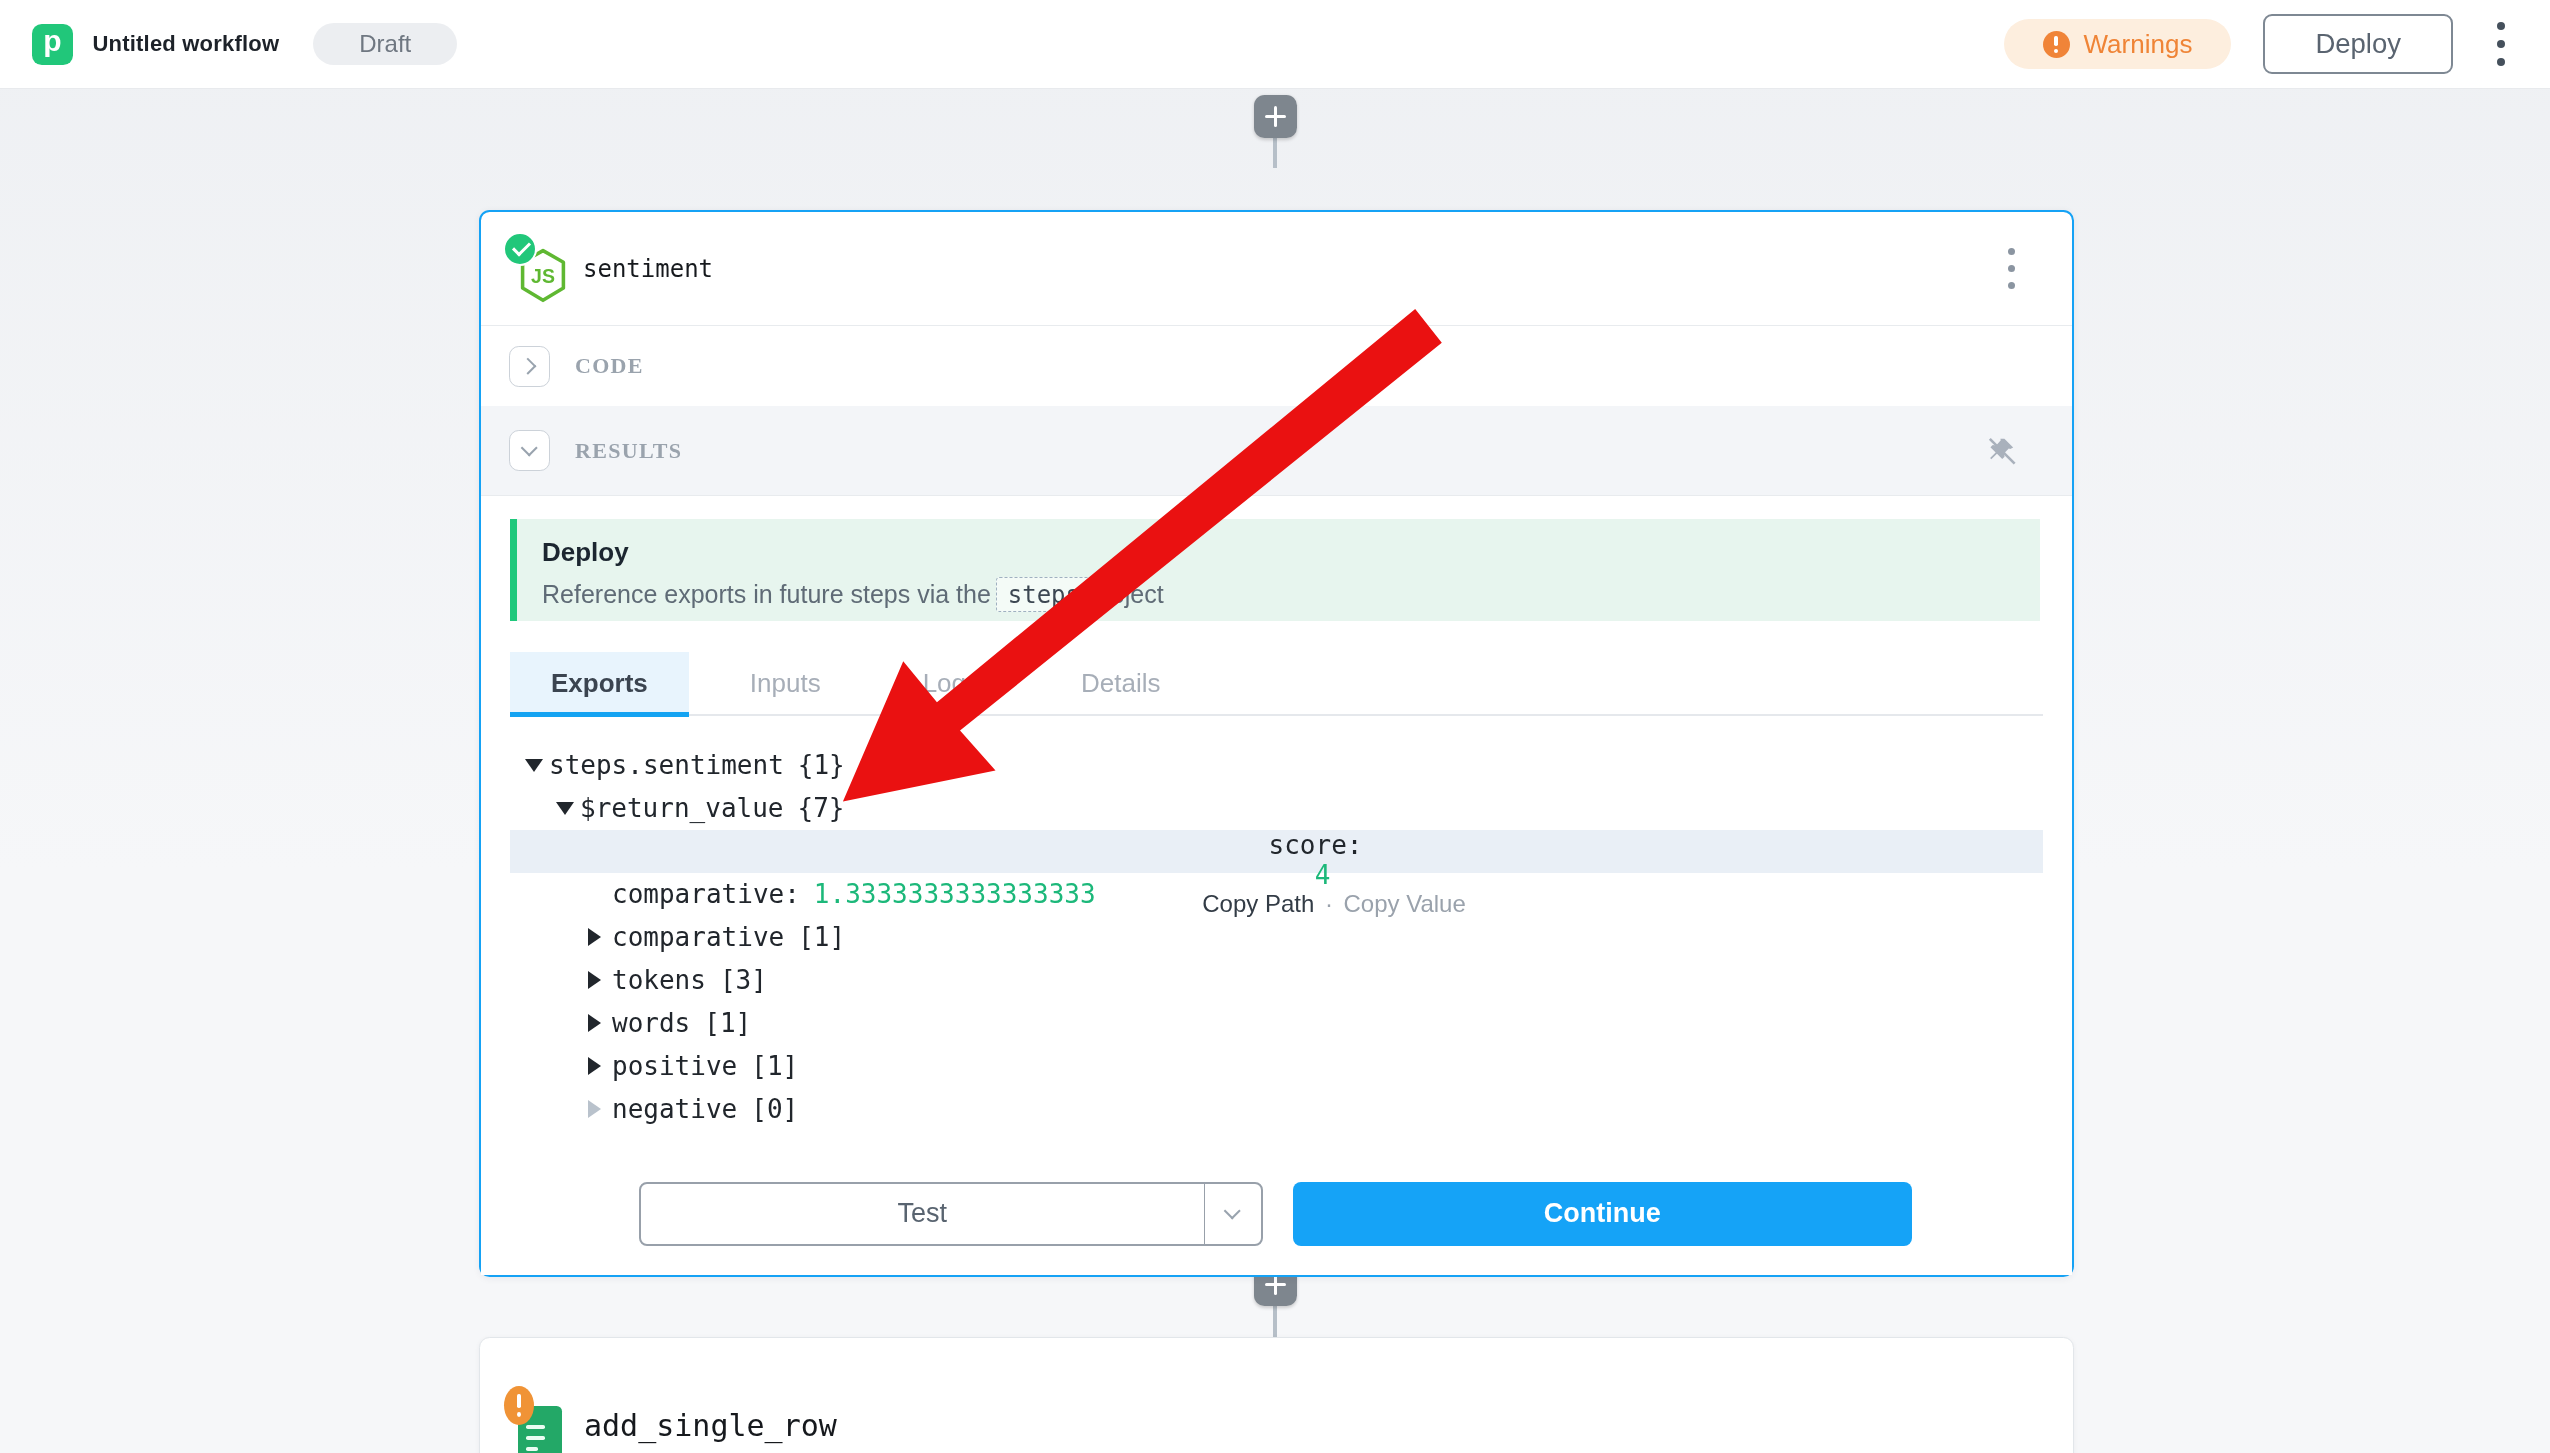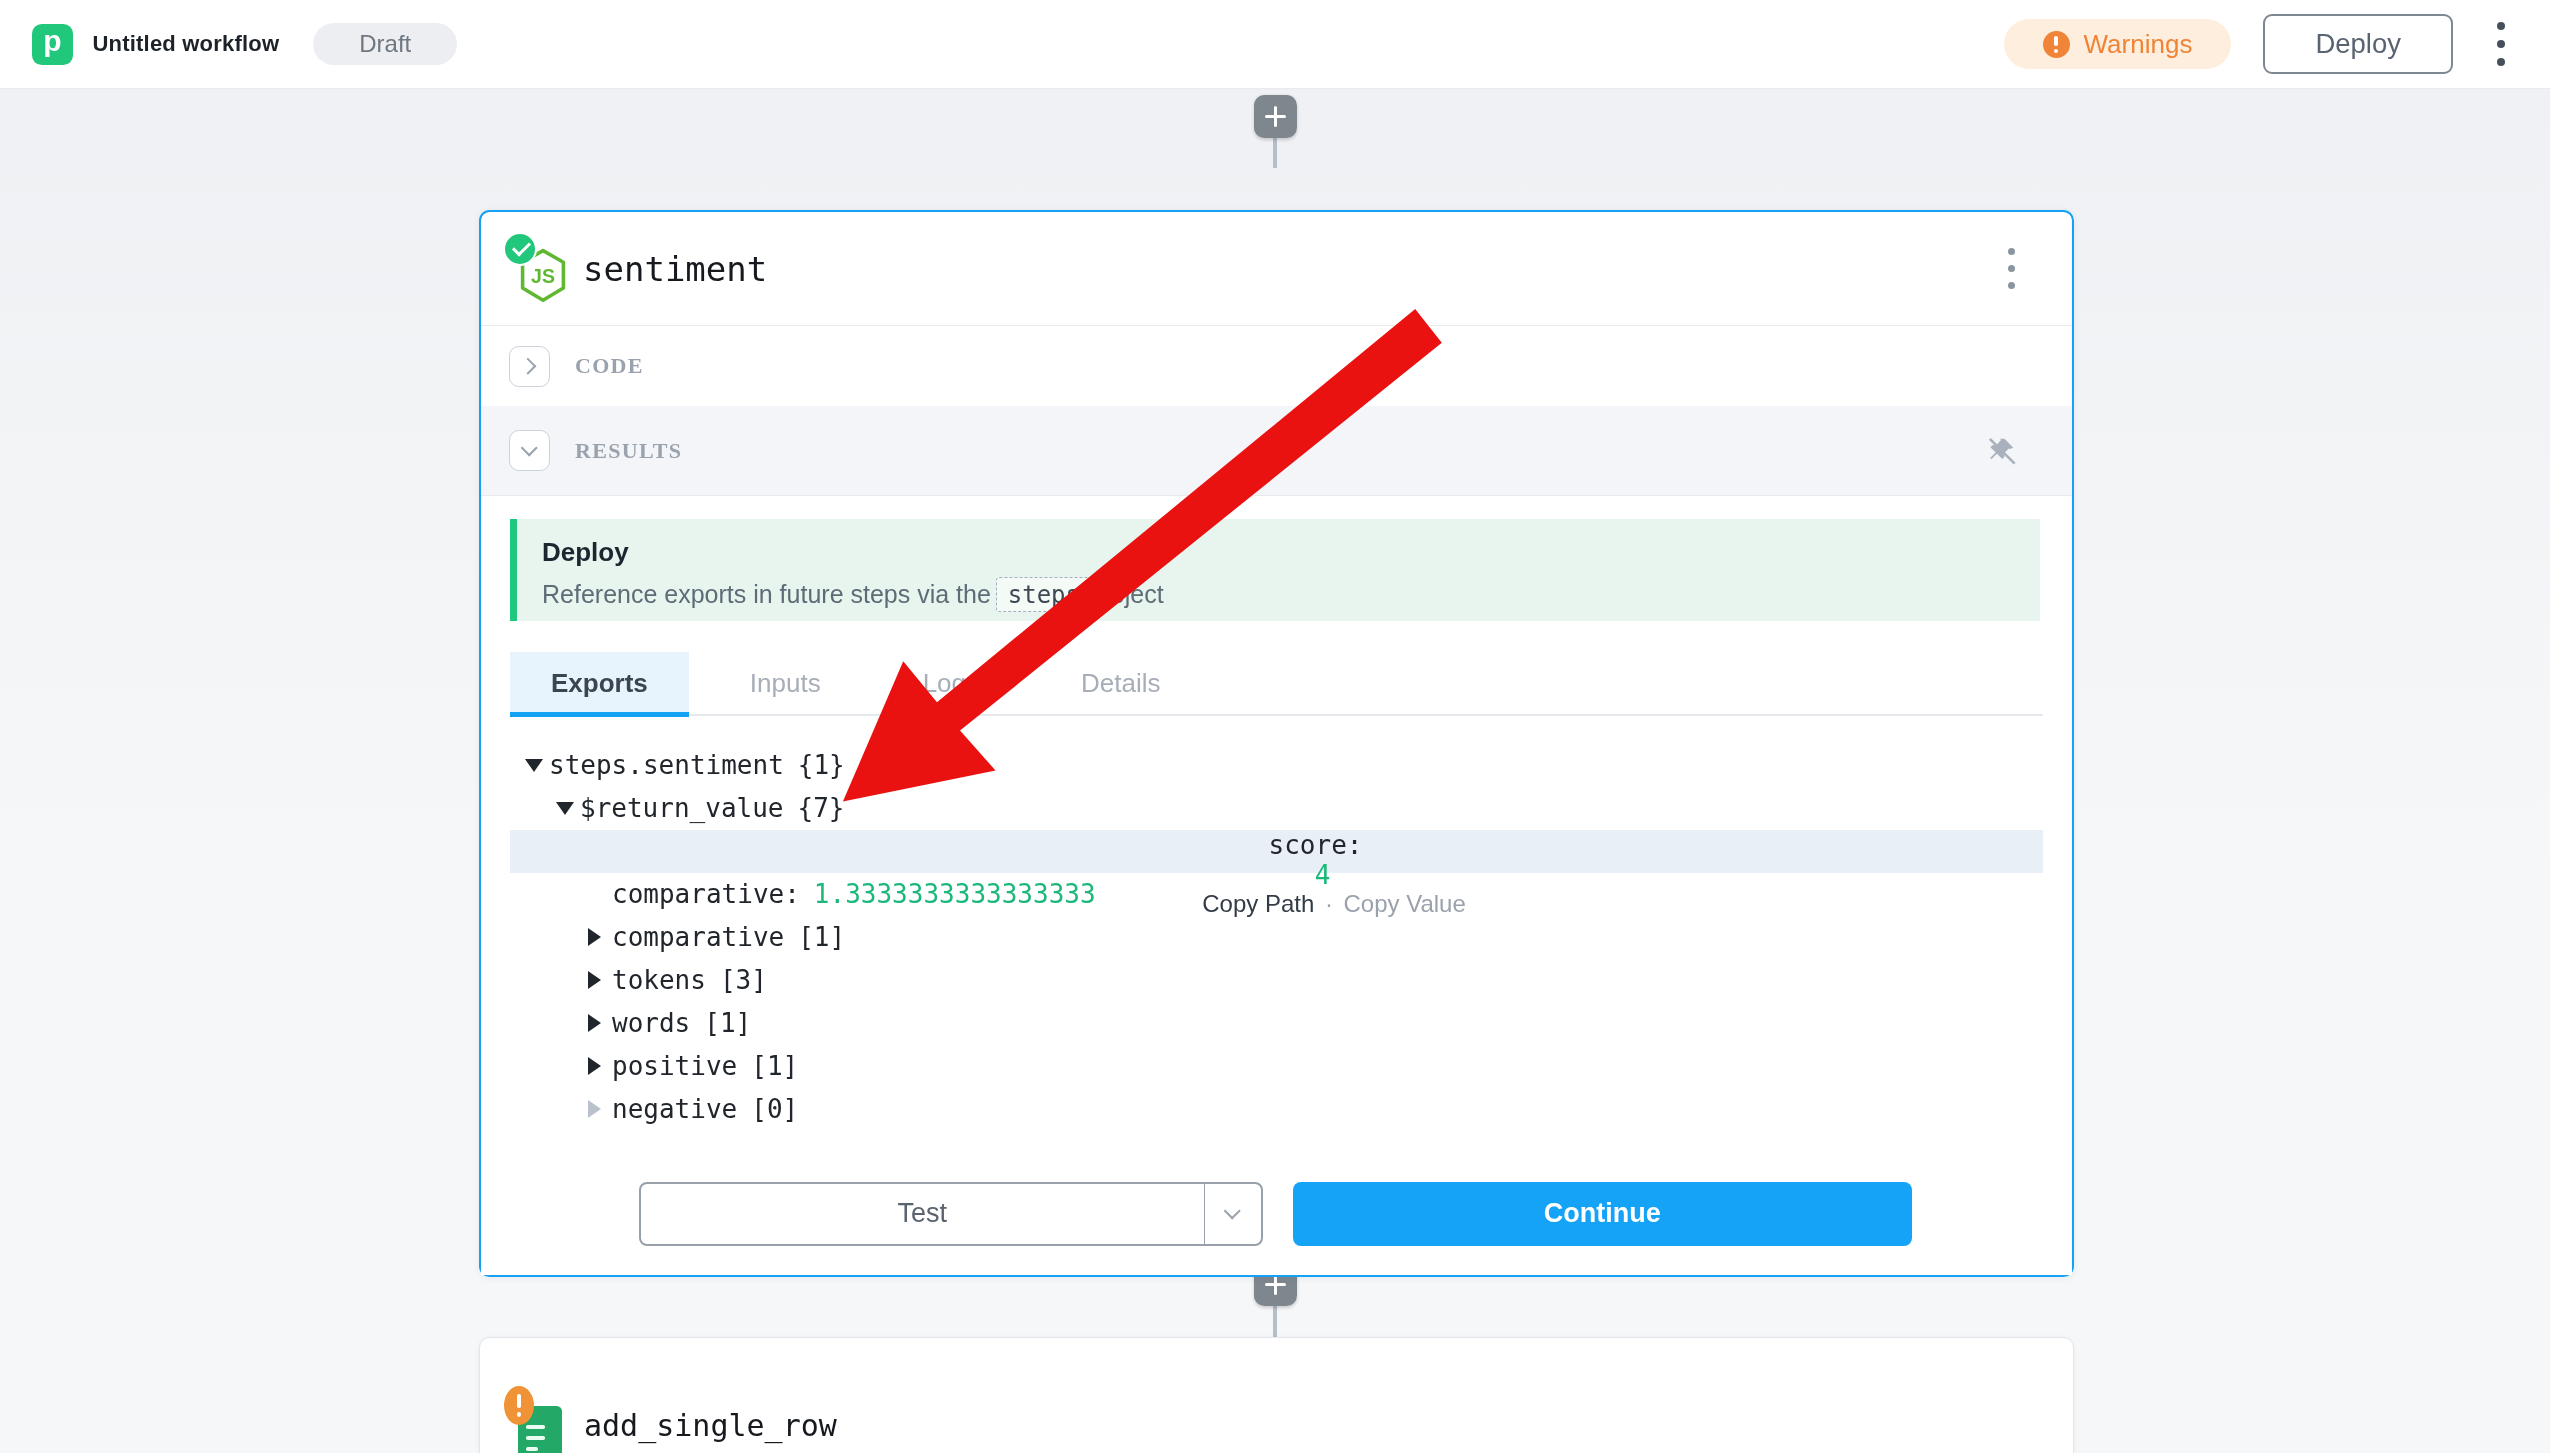--- a/index.html
+++ b/index.html
@@ -63,21 +63,21 @@
   .step-icon { position:relative; width:59px; height:69px; flex:0 0 auto; }
   .step-icon svg.hex { position:absolute; left:10.6px; top:14px; }
   .check-badge {
     position:absolute; left:-5.3px; top:-1.8px; width:34px; height:34px; border-radius:50%;
     background:#21c77a; border:2.7px solid #fff;
   }
   .check-badge::before {
     content:""; position:absolute; left:8px; top:8px; width:14px; height:7px;
     border-left:3.5px solid #fff; border-bottom:3.5px solid #fff; transform:rotate(-45deg);
   }
-  .step-title { font-family:"DejaVu Sans Mono", monospace; font-size:34px; color:#16191d; margin-left:16px; }
+  .step-title { font-family:"DejaVu Sans Mono", monospace; font-size:24px; color:#16191d; margin-left:16px; }
   .card-header .kebab { margin-left:auto; margin-right:16px; }
 
   .section-row { display:flex; align-items:center; padding:0 28px; }
   .code-row { height:80px; background:#fff; }
   .results-row { height:89px; background:#f3f5f8; border-bottom:0; }
   .chev-box {
     width:41px; height:41px; border:1.8px solid #ccd2d9; border-radius:9.8px; background:#fff;
     display:flex; align-items:center; justify-content:center; cursor:pointer; flex:0 0 auto;
   }
   .chev { width:12.4px; height:12.4px; border-right:2.7px solid #99a3ae; border-bottom:2.7px solid #99a3ae; }

